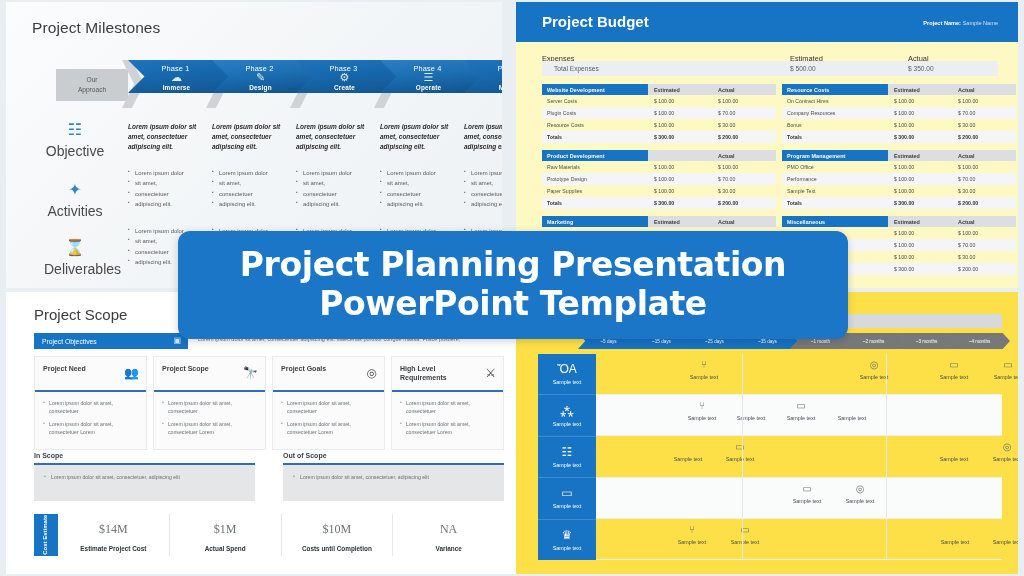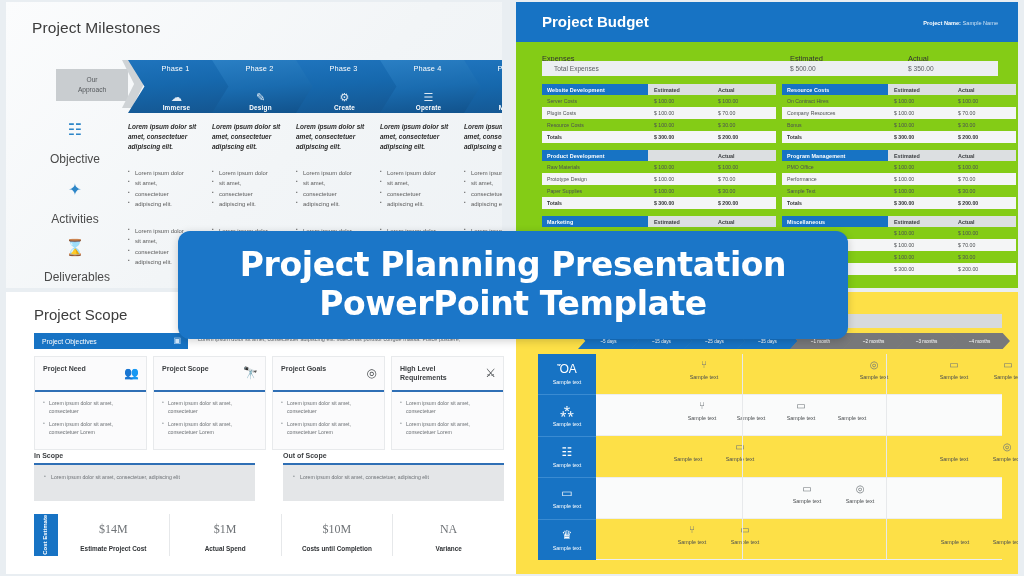--- a/index.html
+++ b/index.html
@@ -20,46 +20,46 @@
   #slide-milestones .s-title {
      position:absolute; left:26px; top:17px; font-size:15.5px; color:#3c3c3c;
      font-weight:400; letter-spacing:.1px; }
 
   .chev-row { position:absolute; left:50px; top:58px; width:432px; height:48px; }
   .approach-box {
      position:absolute; left:0; top:9px; width:72px; height:32px; background:#c9cdd0;
      color:#55595c; font-size:6.6px; display:flex; flex-direction:column;
      align-items:center; justify-content:center; line-height:1.45; }
   .chev {
-     position:absolute; top:0; width:103px; height:53px;
+     position:absolute; top:0; width:103px; height:33px;
      background:linear-gradient(175deg,#1f74bd 0%,#1668ad 45%,#14558f 100%);
      clip-path: polygon(0 0, 84% 0, 100% 50%, 84% 100%, 0 100%, 16% 50%);
      color:#fff;padding-left:47px; }
   .chev.alt { background:linear-gradient(175deg,#2a7fc4 0%,#1a6cb0 50%,#11518a 100%); }
   .chev .ph { position:absolute; top:4px; left:0; right:8px; text-align:center;
      font-size:7.4px; font-weight:400; letter-spacing:.1px; }
   .chev .nm { position:absolute; bottom:2.5px; left:0; right:6px; text-align:center;
      font-size:6.4px; font-weight:700; letter-spacing:.2px; }
   .chev .ic { position:absolute; bottom:10px; left:0; right:6px; text-align:center;
      font-size:11px; line-height:1; color:#dfeaf4; }
   .chev-gap { position:absolute; top:0; width:22px; height:48px; background:#cfd3d6;
      clip-path: polygon(0 0, 45% 0, 100% 50%, 45% 100%, 0 100%, 55% 50%); }
 
   .ms-grid { position:absolute; left:50px; top:120px; width:440px; }
   .ms-rowlabel { position:absolute; width:62px; text-align:center; color:#4a4a4a; }
   .ms-rowlabel .ic { font-size:16px; color:#2d86c8; display:block; line-height:1; }
-  .ms-rowlabel .lb { font-size:12px; display:block; margin-top:14px; }
+  .ms-rowlabel .lb { font-size:14px; display:block; margin-top:5px; }
   .ms-cell { position:absolute; width:72px; }
   .ms-cell.lead { font-style:italic; font-weight:700; font-size:6.5px; color:#2b2b2b; line-height:1.5; }
   .ms-cell ul { list-style:none; }
   .ms-cell li { font-size:5.9px; color:#5b5b5b; line-height:1.75; position:relative; padding-left:7px; }
   .ms-cell li:before { content:"▪"; position:absolute; left:0; top:-1px; font-size:5px; color:#777; }
 
   
-  #slide-budget { left:516px; top:2px; width:502px; height:286px; background:#84cc16; }
+  #slide-budget { left:516px; top:2px; width:502px; height:286px; background:#fef9c3; }
   .bud-header { position:absolute; left:0; top:0; right:0; height:40px; background:#1773c4; }
   .bud-header .t { position:absolute; left:26px; top:11px; color:#fff; font-size:15px; font-weight:700; }
   .bud-header .pn { position:absolute; right:20px; top:18px; font-size:5.6px; color:#cfe3f5; }
   .bud-header .pn b { color:#fff; }
 
   .exp-head { position:absolute; top:52px; left:26px; right:20px; height:14px; }
   .exp-head span { position:absolute; font-size:7.4px; color:#333; font-weight:400; }
   .exp-total { position:absolute; top:59px; left:26px; right:20px; height:15px; background:#eceff1; }
   .exp-total span { position:absolute; top:3.5px; font-size:6.6px; color:#5c6063; }
 

